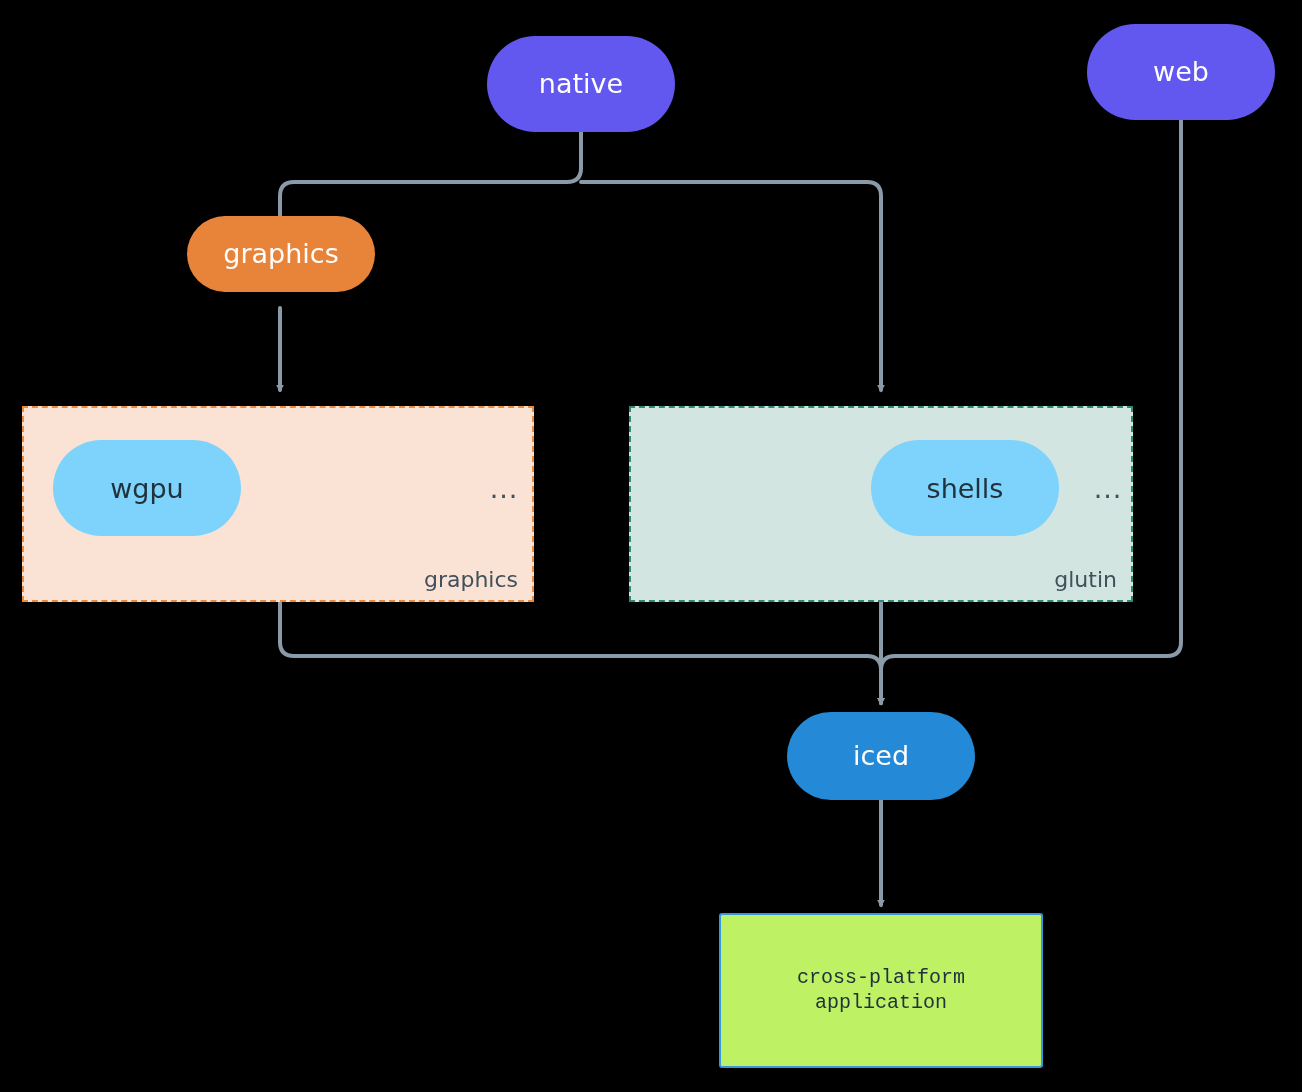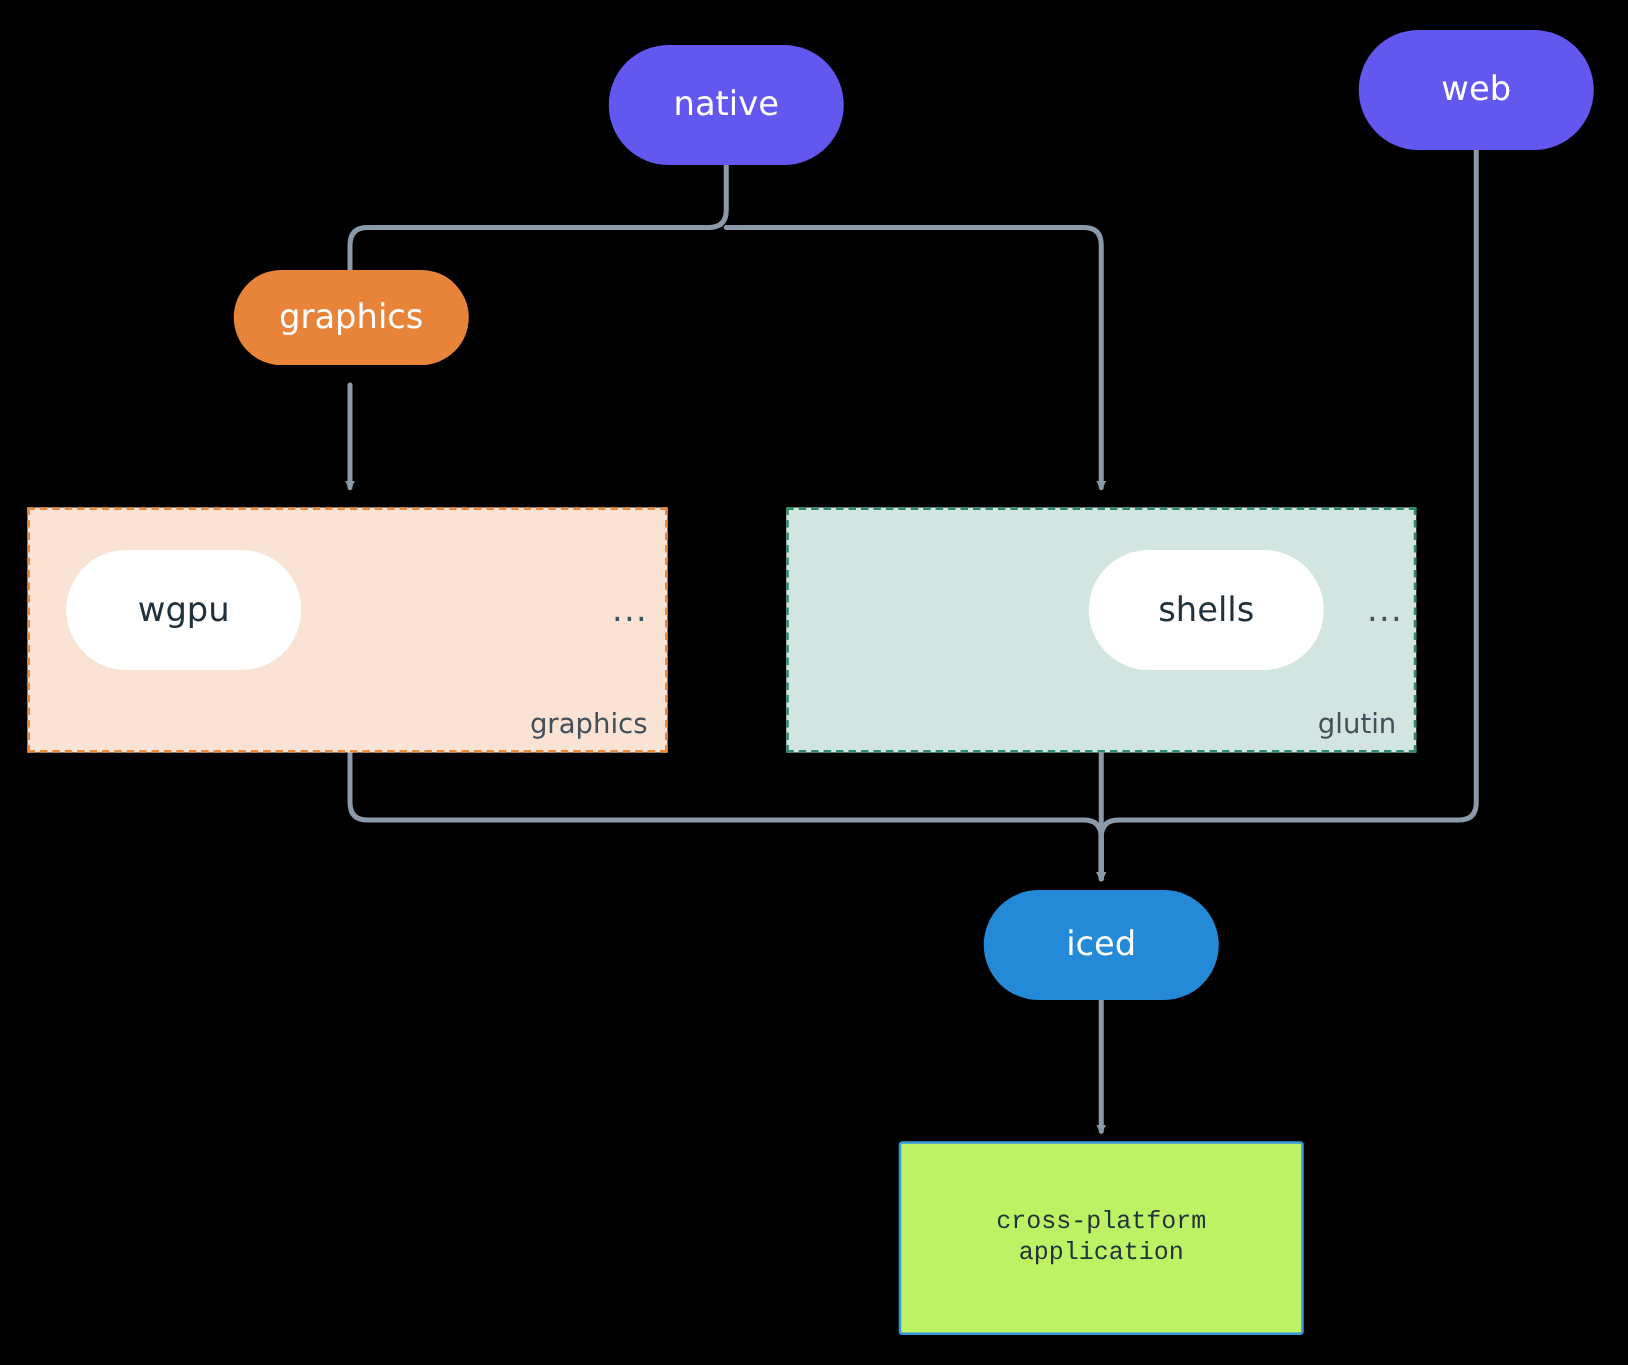--- a/index.html
+++ b/index.html
@@ -77,21 +77,21 @@
     bottom: 8px;
     font-size: 22px;
     color: #41505a;
   }
   .leaf {
     position: absolute;
     display: flex;
     align-items: center;
     justify-content: center;
     box-sizing: border-box;
-    background: #ffffff;
+    background: #7dd3fc;
     color: #21323c;
     border-radius: 52px;
     font-size: 27px;
   }
   .ellipsis {
     position: absolute;
     color: #41505a;
     font-size: 27px;
     letter-spacing: 1px;
     display: flex;

